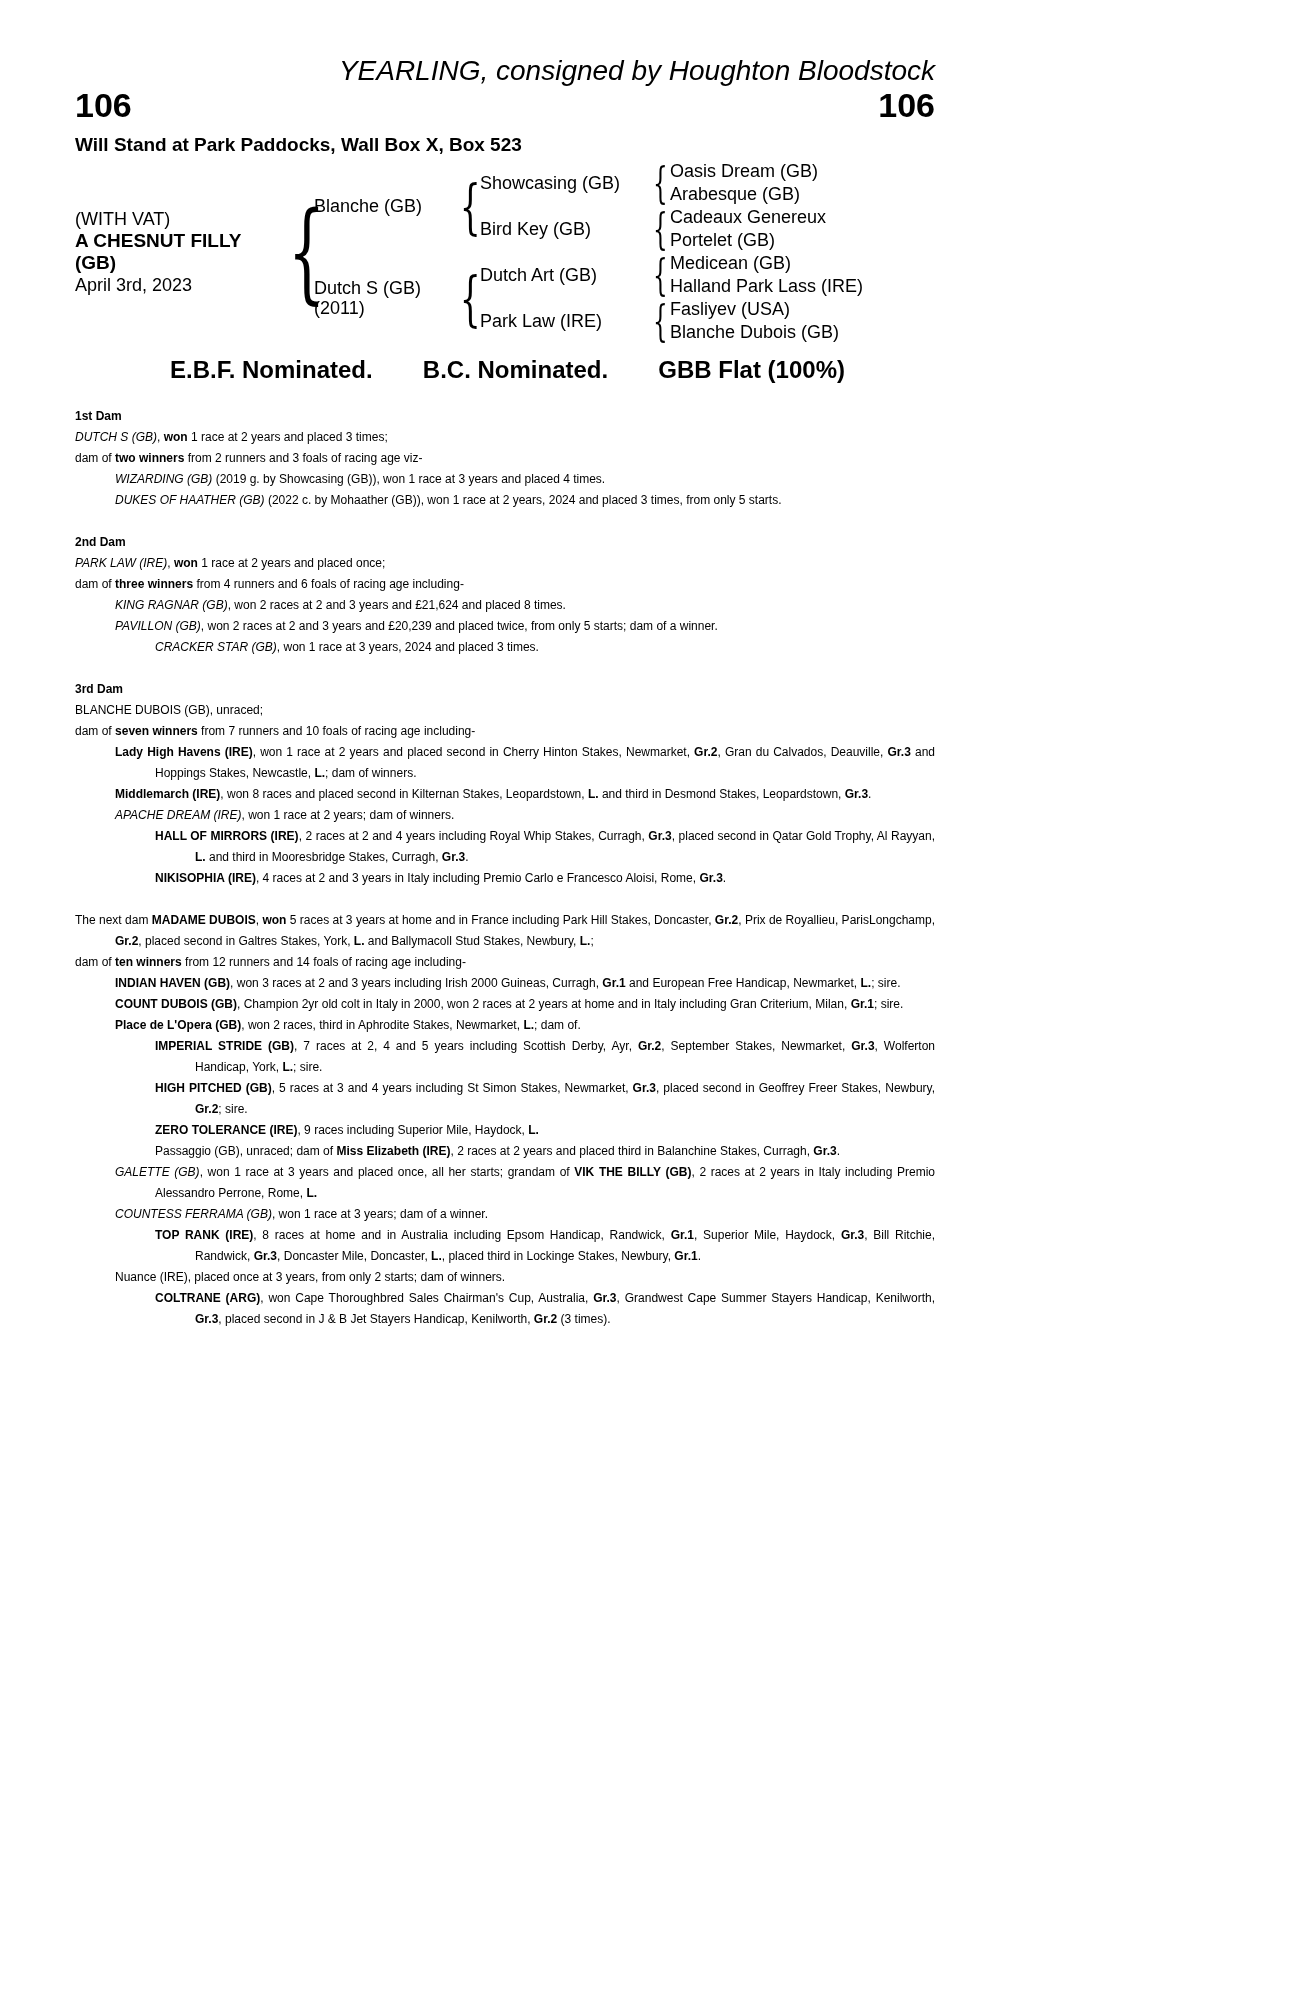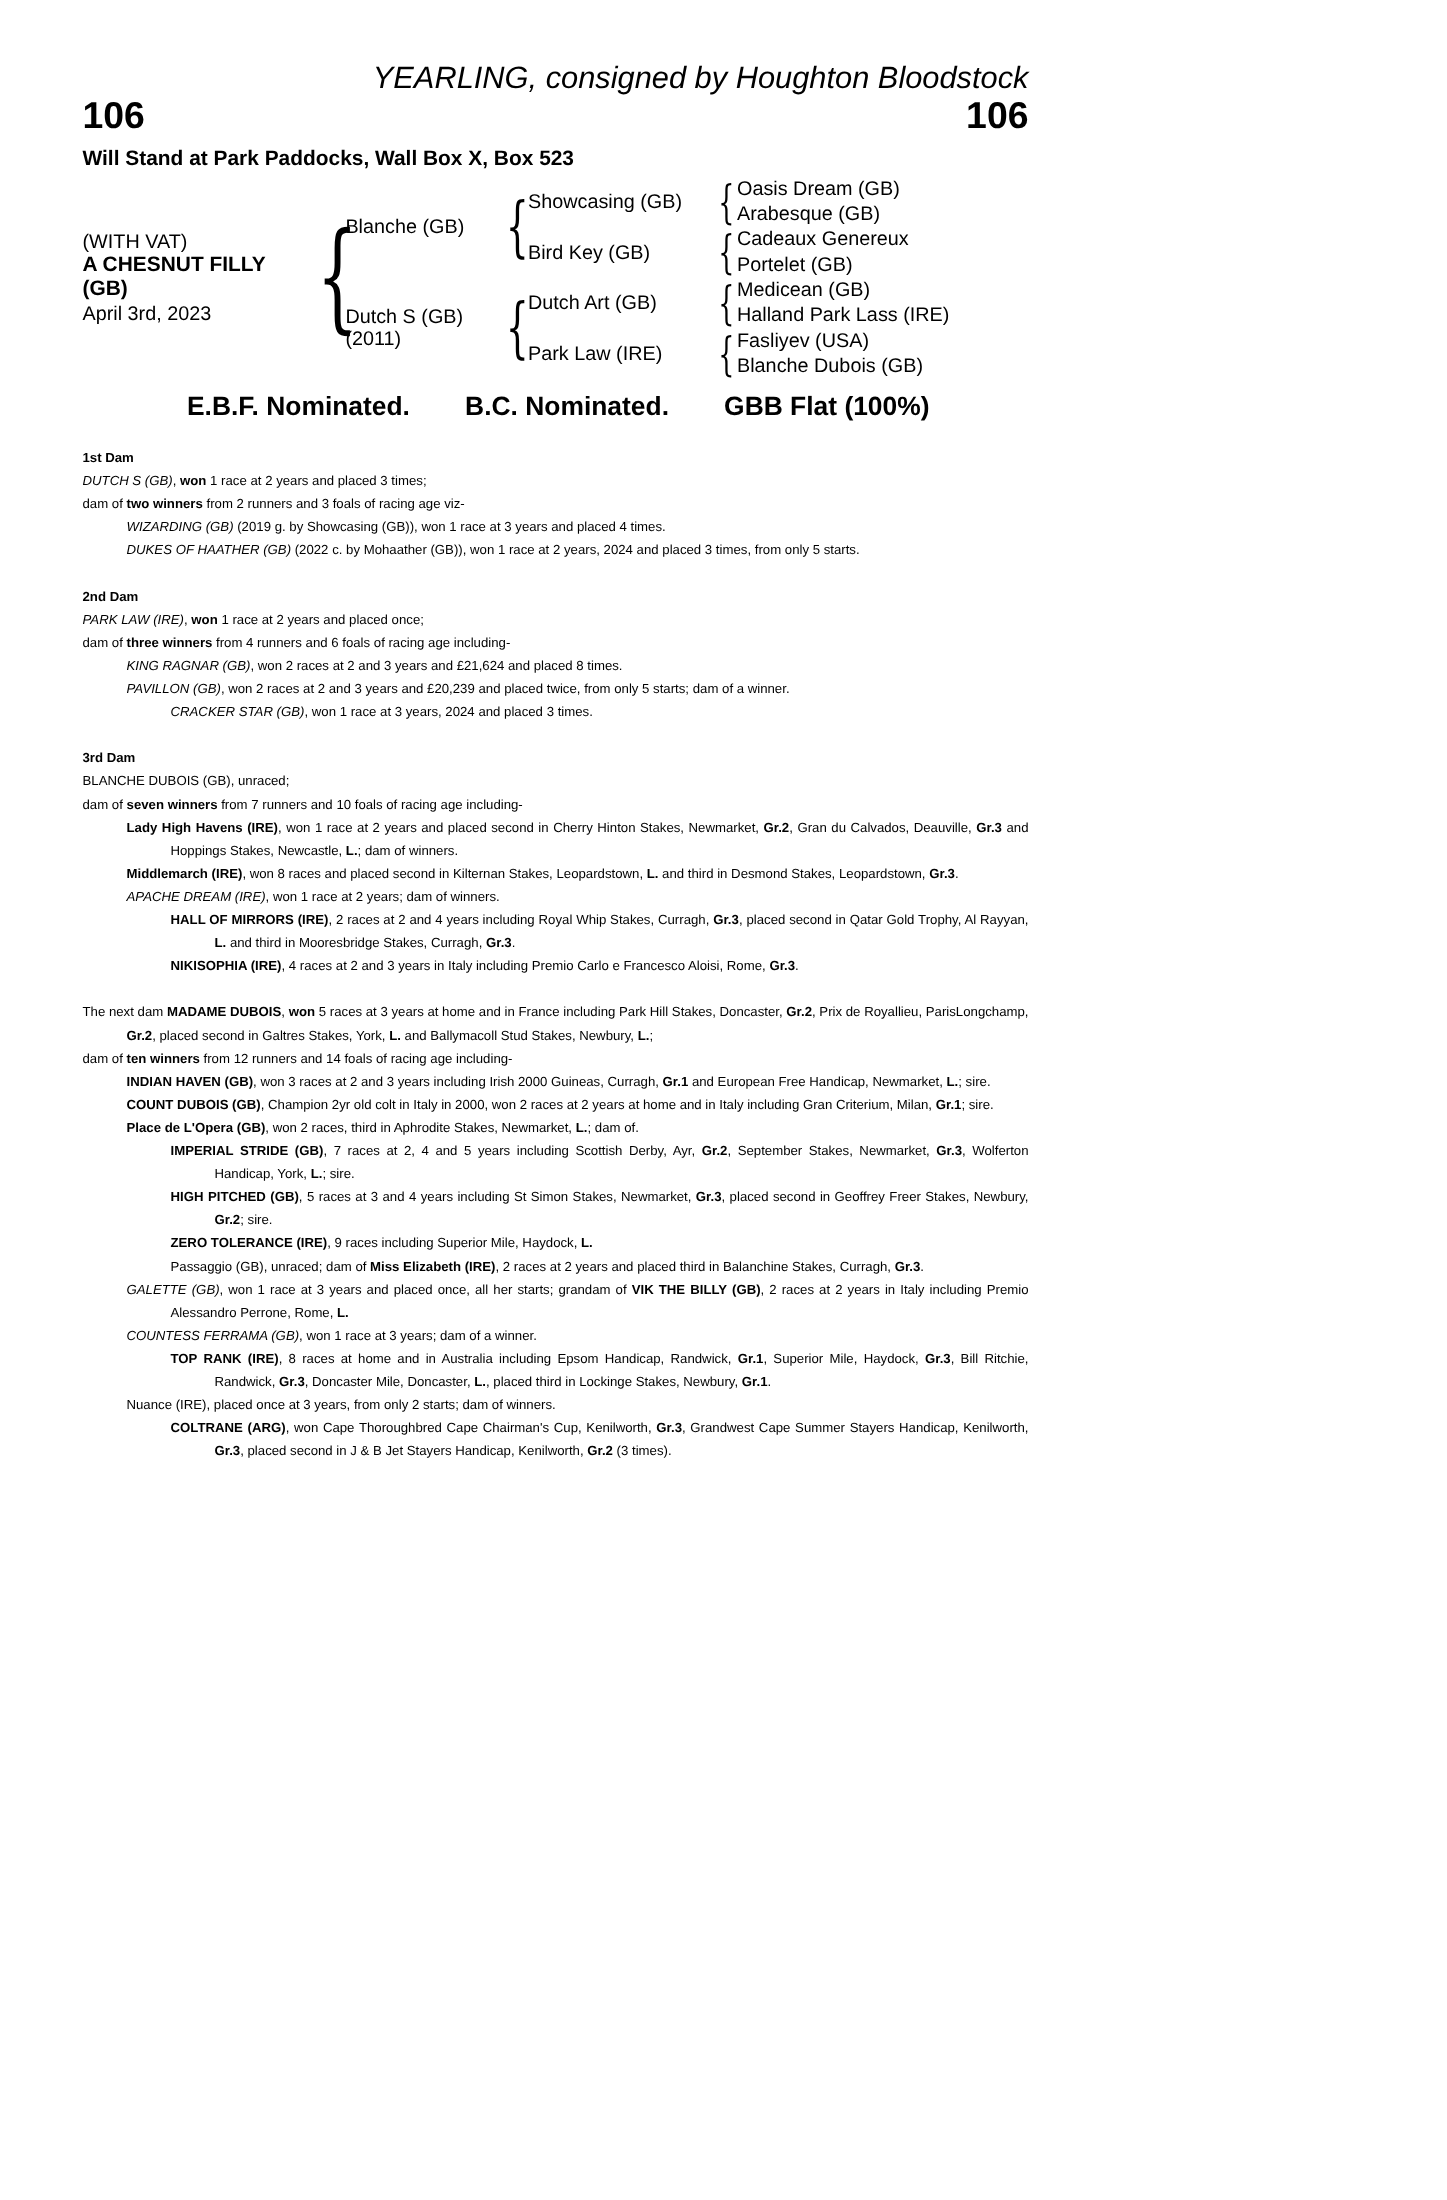--- a/index.html
+++ b/index.html
@@ -164,17 +164,17 @@
         <p class="para p1"><span class="b">COUNT DUBOIS (GB)</span><span>, Champion 2yr old colt in Italy in 2000, won 2 races at 2 years at home and in Italy including Gran Criterium, Milan, </span><span class="b">Gr.1</span><span>; sire.</span></p>
         <p class="para p1"><span class="b">Place de L'Opera (GB)</span><span>, won 2 races, third in Aphrodite Stakes, Newmarket, </span><span class="b">L.</span><span>; dam of.</span></p>
         <p class="para p2"><span class="b">IMPERIAL STRIDE (GB)</span><span>, 7 races at 2, 4 and 5 years including Scottish Derby, Ayr, </span><span class="b">Gr.2</span><span>, September Stakes, Newmarket, </span><span class="b">Gr.3</span><span>, Wolferton Handicap, York, </span><span class="b">L.</span><span>; sire.</span></p>
         <p class="para p2"><span class="b">HIGH PITCHED (GB)</span><span>, 5 races at 3 and 4 years including St Simon Stakes, Newmarket, </span><span class="b">Gr.3</span><span>, placed second in Geoffrey Freer Stakes, Newbury, </span><span class="b">Gr.2</span><span>; sire.</span></p>
         <p class="para p2"><span class="b">ZERO TOLERANCE (IRE)</span><span>, 9 races including Superior Mile, Haydock, </span><span class="b">L.</span></p>
         <p class="para p2"><span>Passaggio (GB), unraced; dam of </span><span class="b">Miss Elizabeth (IRE)</span><span>, 2 races at 2 years and placed third in Balanchine Stakes, Curragh, </span><span class="b">Gr.3</span><span>.</span></p>
         <p class="para p1"><span class="i">GALETTE (GB)</span><span>, won 1 race at 3 years and placed once, all her starts; grandam of </span><span class="b">VIK THE BILLY (GB)</span><span>, 2 races at 2 years in Italy including Premio Alessandro Perrone, Rome, </span><span class="b">L.</span></p>
         <p class="para p1"><span class="i">COUNTESS FERRAMA (GB)</span><span>, won 1 race at 3 years; dam of a winner.</span></p>
         <p class="para p2"><span class="b">TOP RANK (IRE)</span><span>, 8 races at home and in Australia including Epsom Handicap, Randwick, </span><span class="b">Gr.1</span><span>, Superior Mile, Haydock, </span><span class="b">Gr.3</span><span>, Bill Ritchie, Randwick, </span><span class="b">Gr.3</span><span>, Doncaster Mile, Doncaster, </span><span class="b">L.</span><span>, placed third in Lockinge Stakes, Newbury, </span><span class="b">Gr.1</span><span>.</span></p>
         <p class="para p1"><span>Nuance (IRE), placed once at 3 years, from only 2 starts; dam of winners.</span></p>
-        <p class="para p2"><span class="b">COLTRANE (ARG)</span><span>, won Cape Thoroughbred Cape Chairman's Cup, Kenilworth, </span><span class="b">Gr.3</span><span>, Grandwest Cape Summer Stayers Handicap, Kenilworth, </span><span class="b">Gr.3</span><span>, placed second in J &amp; B Jet Stayers Handicap, Kenilworth, </span><span class="b">Gr.2</span><span> (3 times).</span></p>
+        <p class="para p2"><span class="b">COLTRANE (ARG)</span><span>, won Cape Thoroughbred Sales Chairman's Cup, Australia, </span><span class="b">Gr.3</span><span>, Grandwest Cape Summer Stayers Handicap, Kenilworth, </span><span class="b">Gr.3</span><span>, placed second in J &amp; B Jet Stayers Handicap, Kenilworth, </span><span class="b">Gr.2</span><span> (3 times).</span></p>
       </div>
     </div>
 
 </div>
 
 </body></html>

